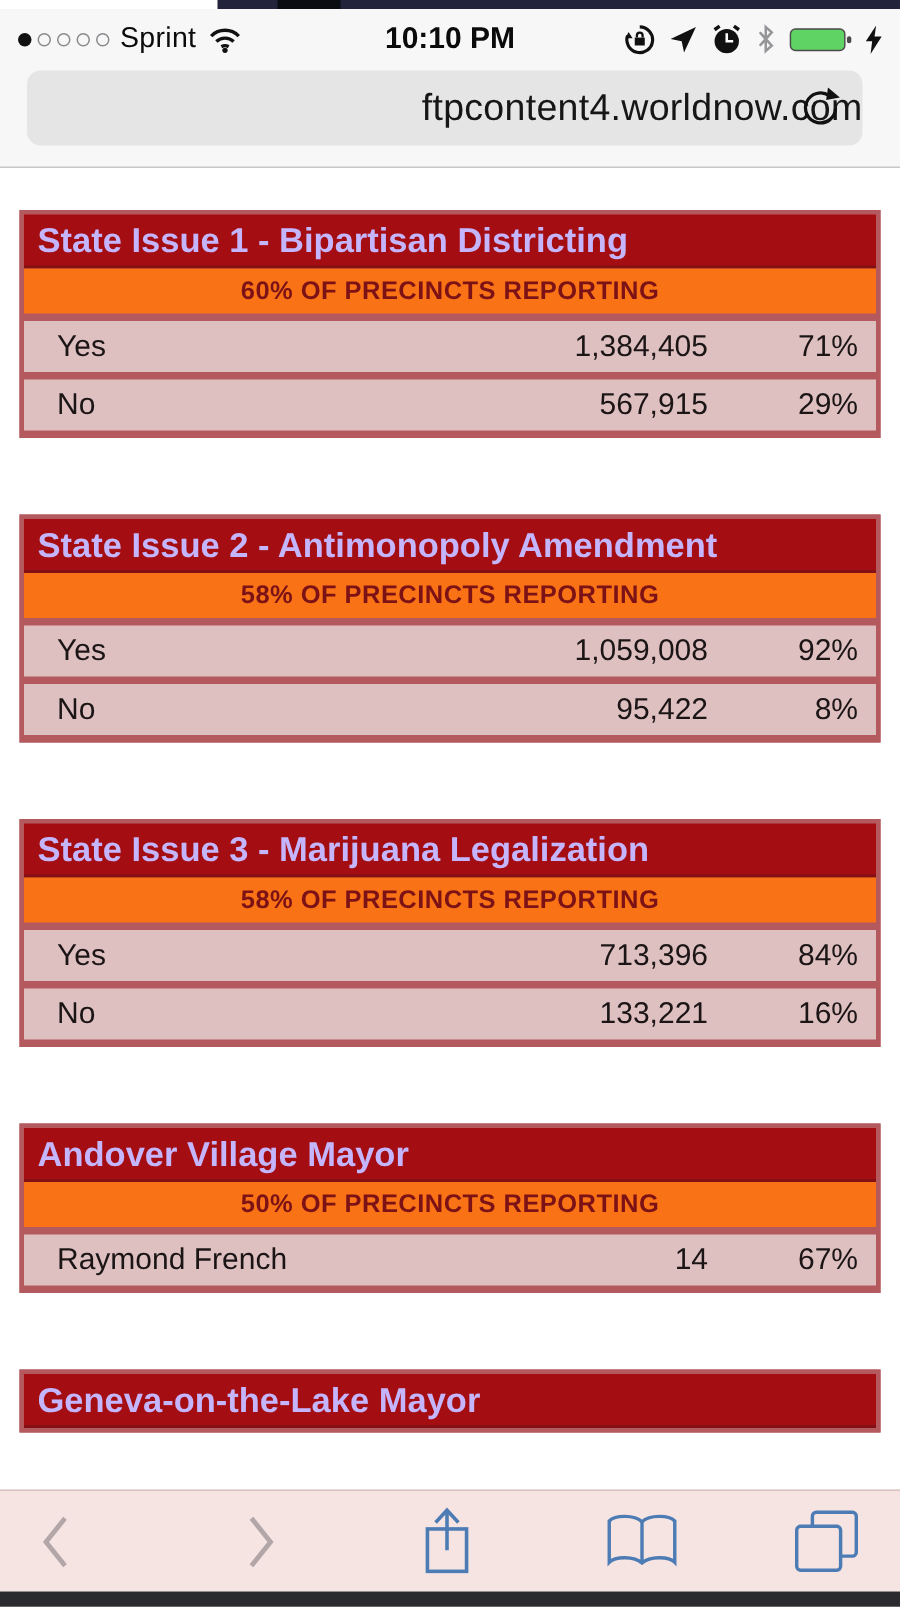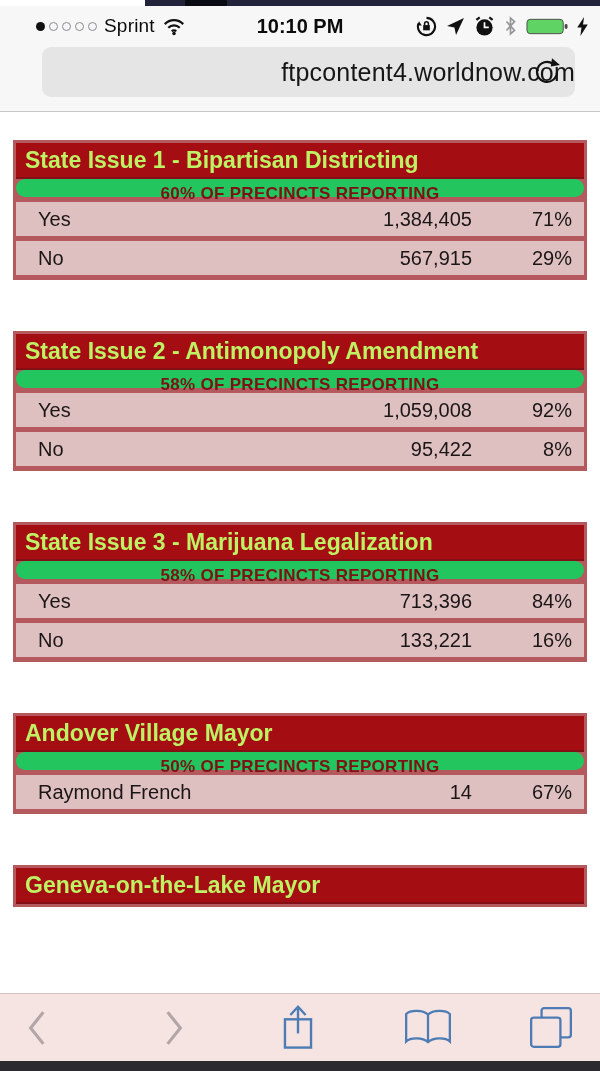--- a/index.html
+++ b/index.html
@@ -8,21 +8,21 @@
     background:#ffffff;overflow:hidden;
     font-family:"Liberation Sans","DejaVu Sans",sans-serif;
     -webkit-font-smoothing:antialiased;
   }
   
   .top-strip{position:absolute;top:0;left:0;width:600px;height:6px;background:#fff;}
   .top-strip .navy{position:absolute;top:0;left:145px;right:0;height:6px;background:#23233c;}
   .top-strip .black{position:absolute;top:0;left:185px;width:42px;height:6px;background:#0b0b12;}
 
   
-  .chrome{position:absolute;top:6px;left:0;width:600px;height:106px;background:#f8f7f7;border-bottom:1px solid #c9c6c7;box-sizing:border-box;padding-left:24px;}
+  .chrome{position:absolute;top:6px;left:0;width:600px;height:106px;background:#f8f7f7;border-bottom:1px solid #c9c6c7;box-sizing:border-box;}
   .status-bar{height:38px;display:flex;align-items:center;padding:2px 12px 0 12px;box-sizing:border-box;color:#0b0b0b;}
   .sig-dots{display:flex;gap:4px;align-items:center;margin-right:7px;}
   .dot{width:9px;height:9px;border-radius:50%;box-sizing:border-box;}
   .dot.filled{background:#111;}
   .dot.empty{border:1.5px solid #8a8a8e;}
   .carrier{font-size:19px;letter-spacing:.2px;margin-right:7px;}
   .sb-time{position:absolute;left:0;right:0;text-align:center;font-size:20px;font-weight:bold;pointer-events:none;}
   .sb-right{margin-left:auto;display:flex;align-items:center;gap:9px;}
   .sb-right svg{display:block;}
 
@@ -37,29 +37,28 @@
 
   
   .content{position:absolute;top:112px;left:0;width:600px;}
   .rtable{
     margin:51px 13px 0 13px;
     background:#b4595d;border:3px solid #b4595d;
     box-sizing:border-box;
   }
   .rtable.first{margin-top:28px;}
   .r-hdr{
-    height:34px;line-height:34px;background:#a40e12;color:#bef264;
+    height:34px;line-height:34px;background:#a40e12;color:#c4b5fd;
     font-weight:bold;font-size:23px;padding-left:9px;
     border-bottom:2px solid #821014;white-space:nowrap;overflow:hidden;
   }
   .r-sub{
-    height:18px;line-height:30px;background:#22c55e;color:#7c1216;
+    height:30px;line-height:30px;background:#f97316;color:#7c1216;
     font-weight:bold;font-size:17px;text-align:center;margin-bottom:5px;
     letter-spacing:.3px;
-    border-radius:12px;
   }
   .r-row{
     height:34px;background:#dfc0c1;display:flex;align-items:center;
     font-size:20px;color:#1b1516;margin-bottom:5px;
   }
   .r-row:last-child{margin-bottom:2px;}
   .c-name{flex:1;padding-left:22px;white-space:nowrap;overflow:hidden;}
   .c-votes{width:170px;text-align:right;}
   .c-pct{width:100px;text-align:right;padding-right:12px;}
 

